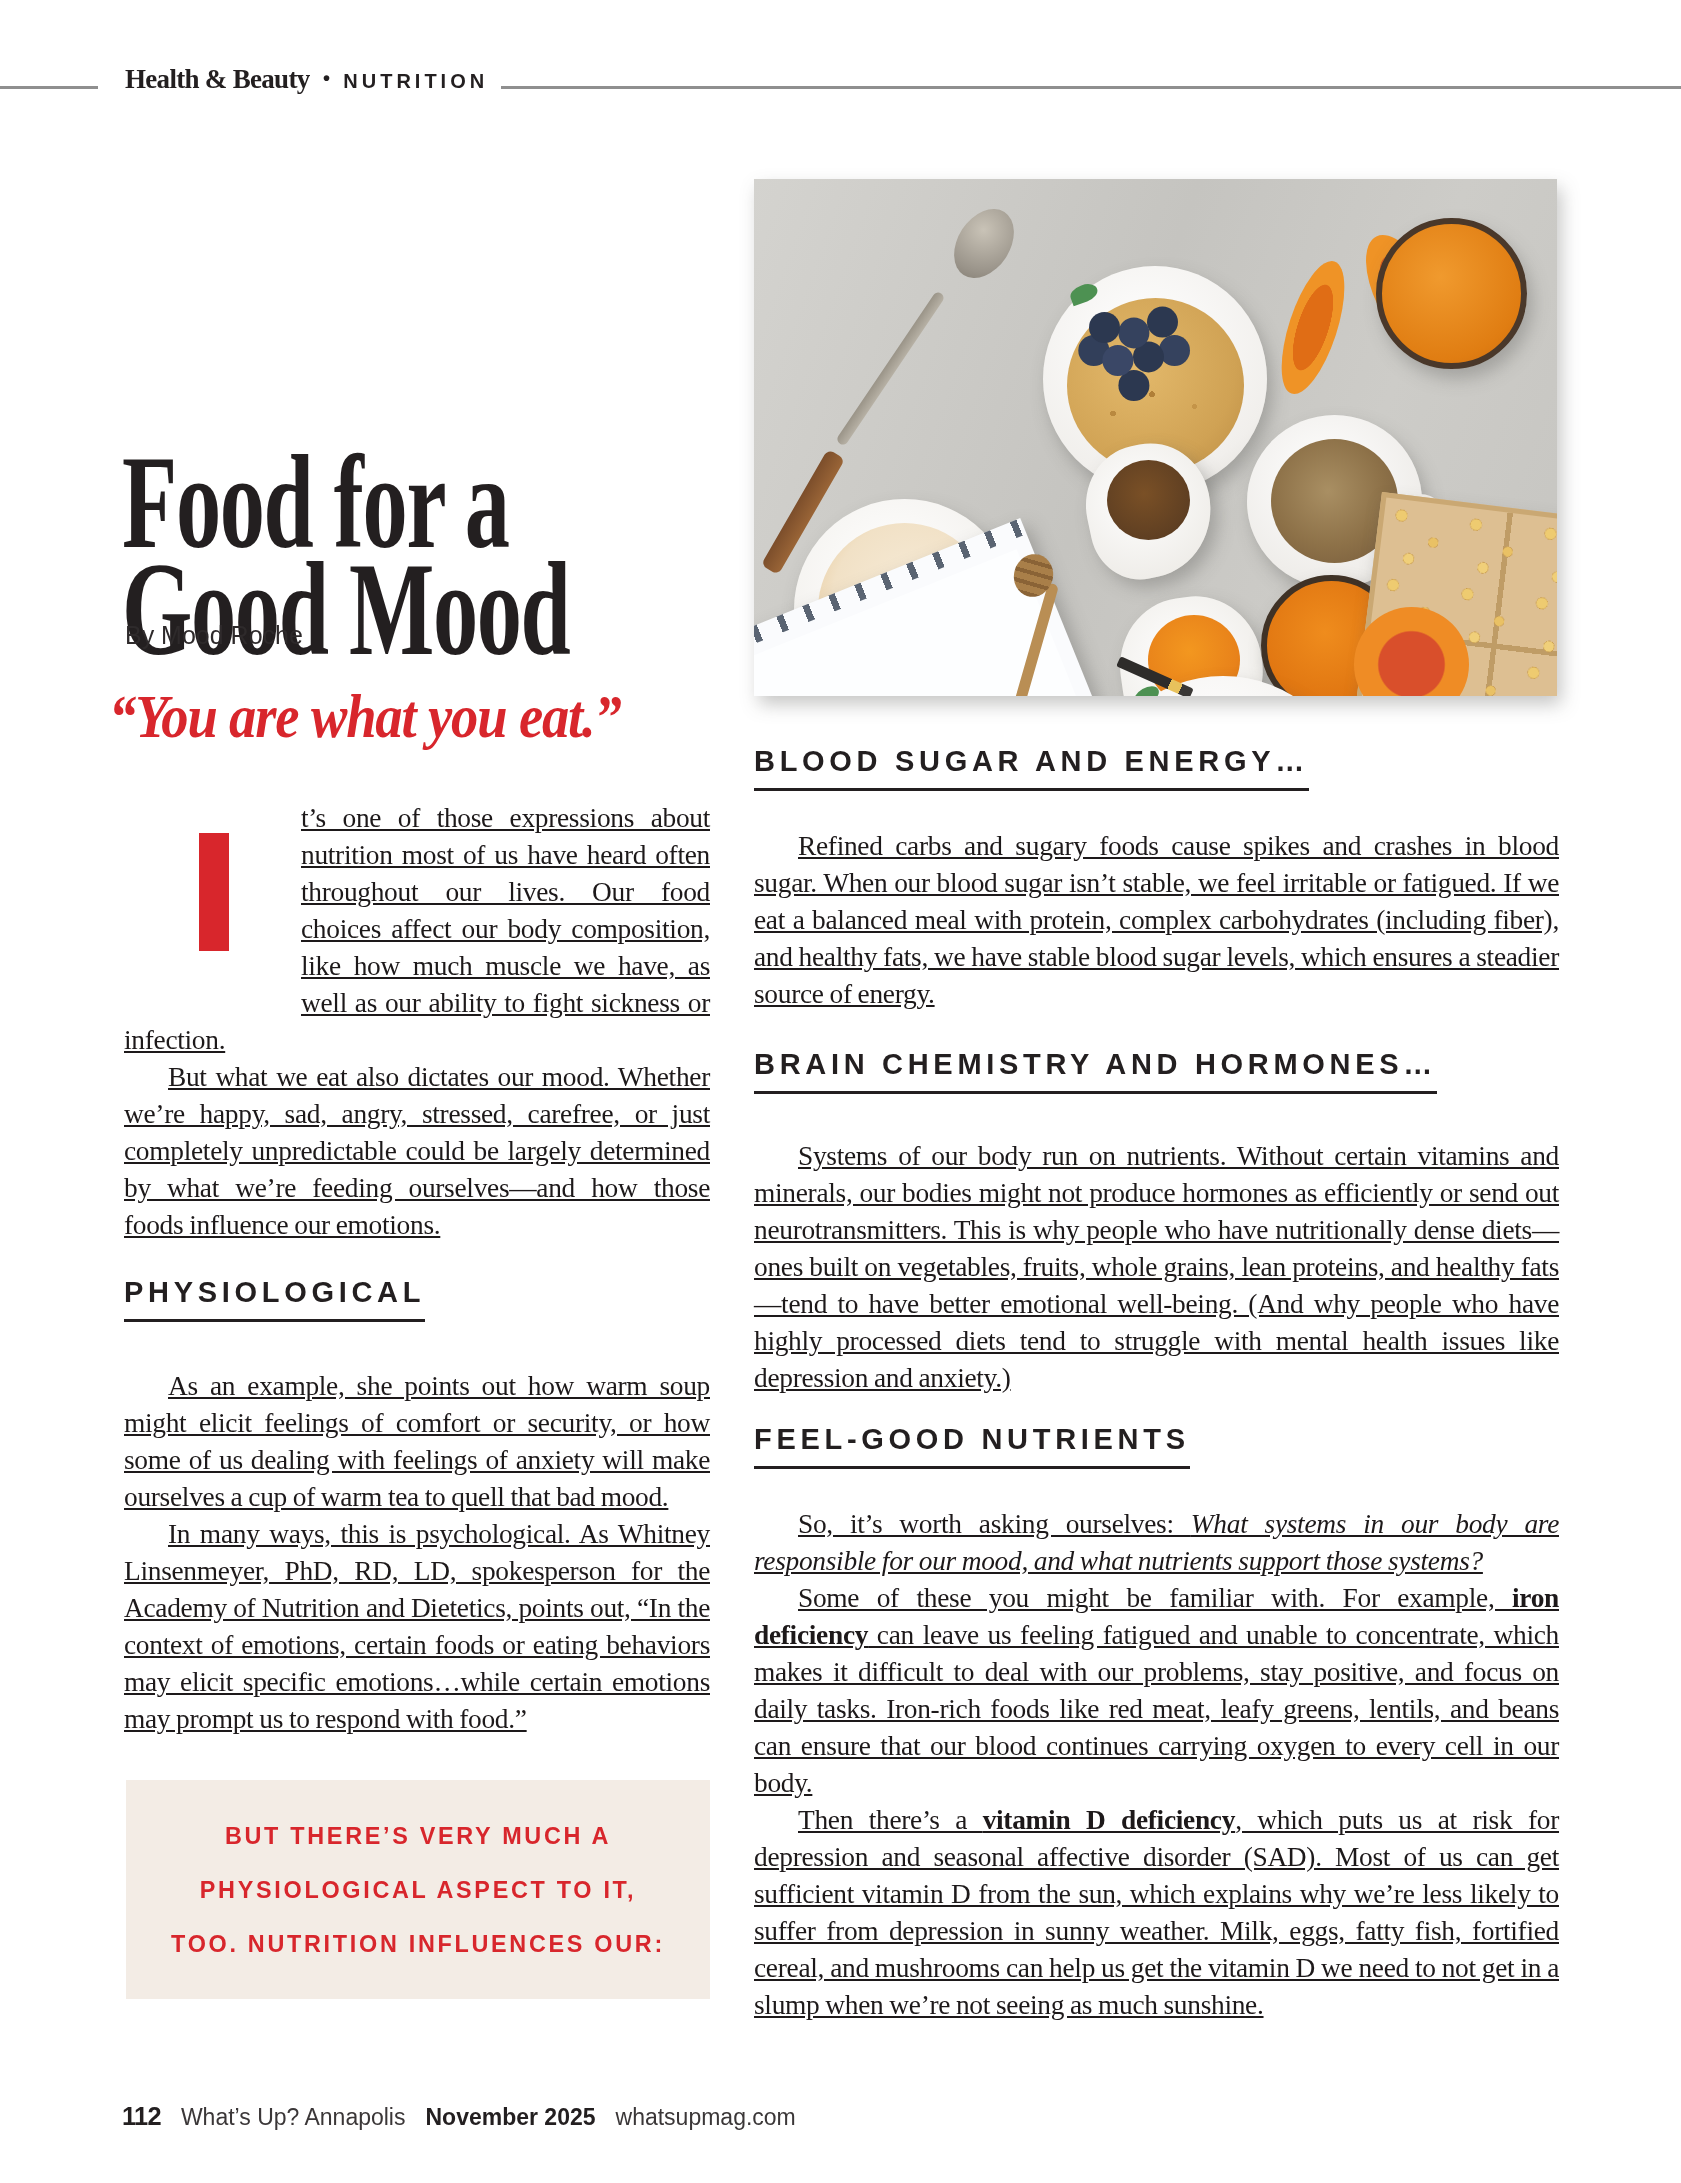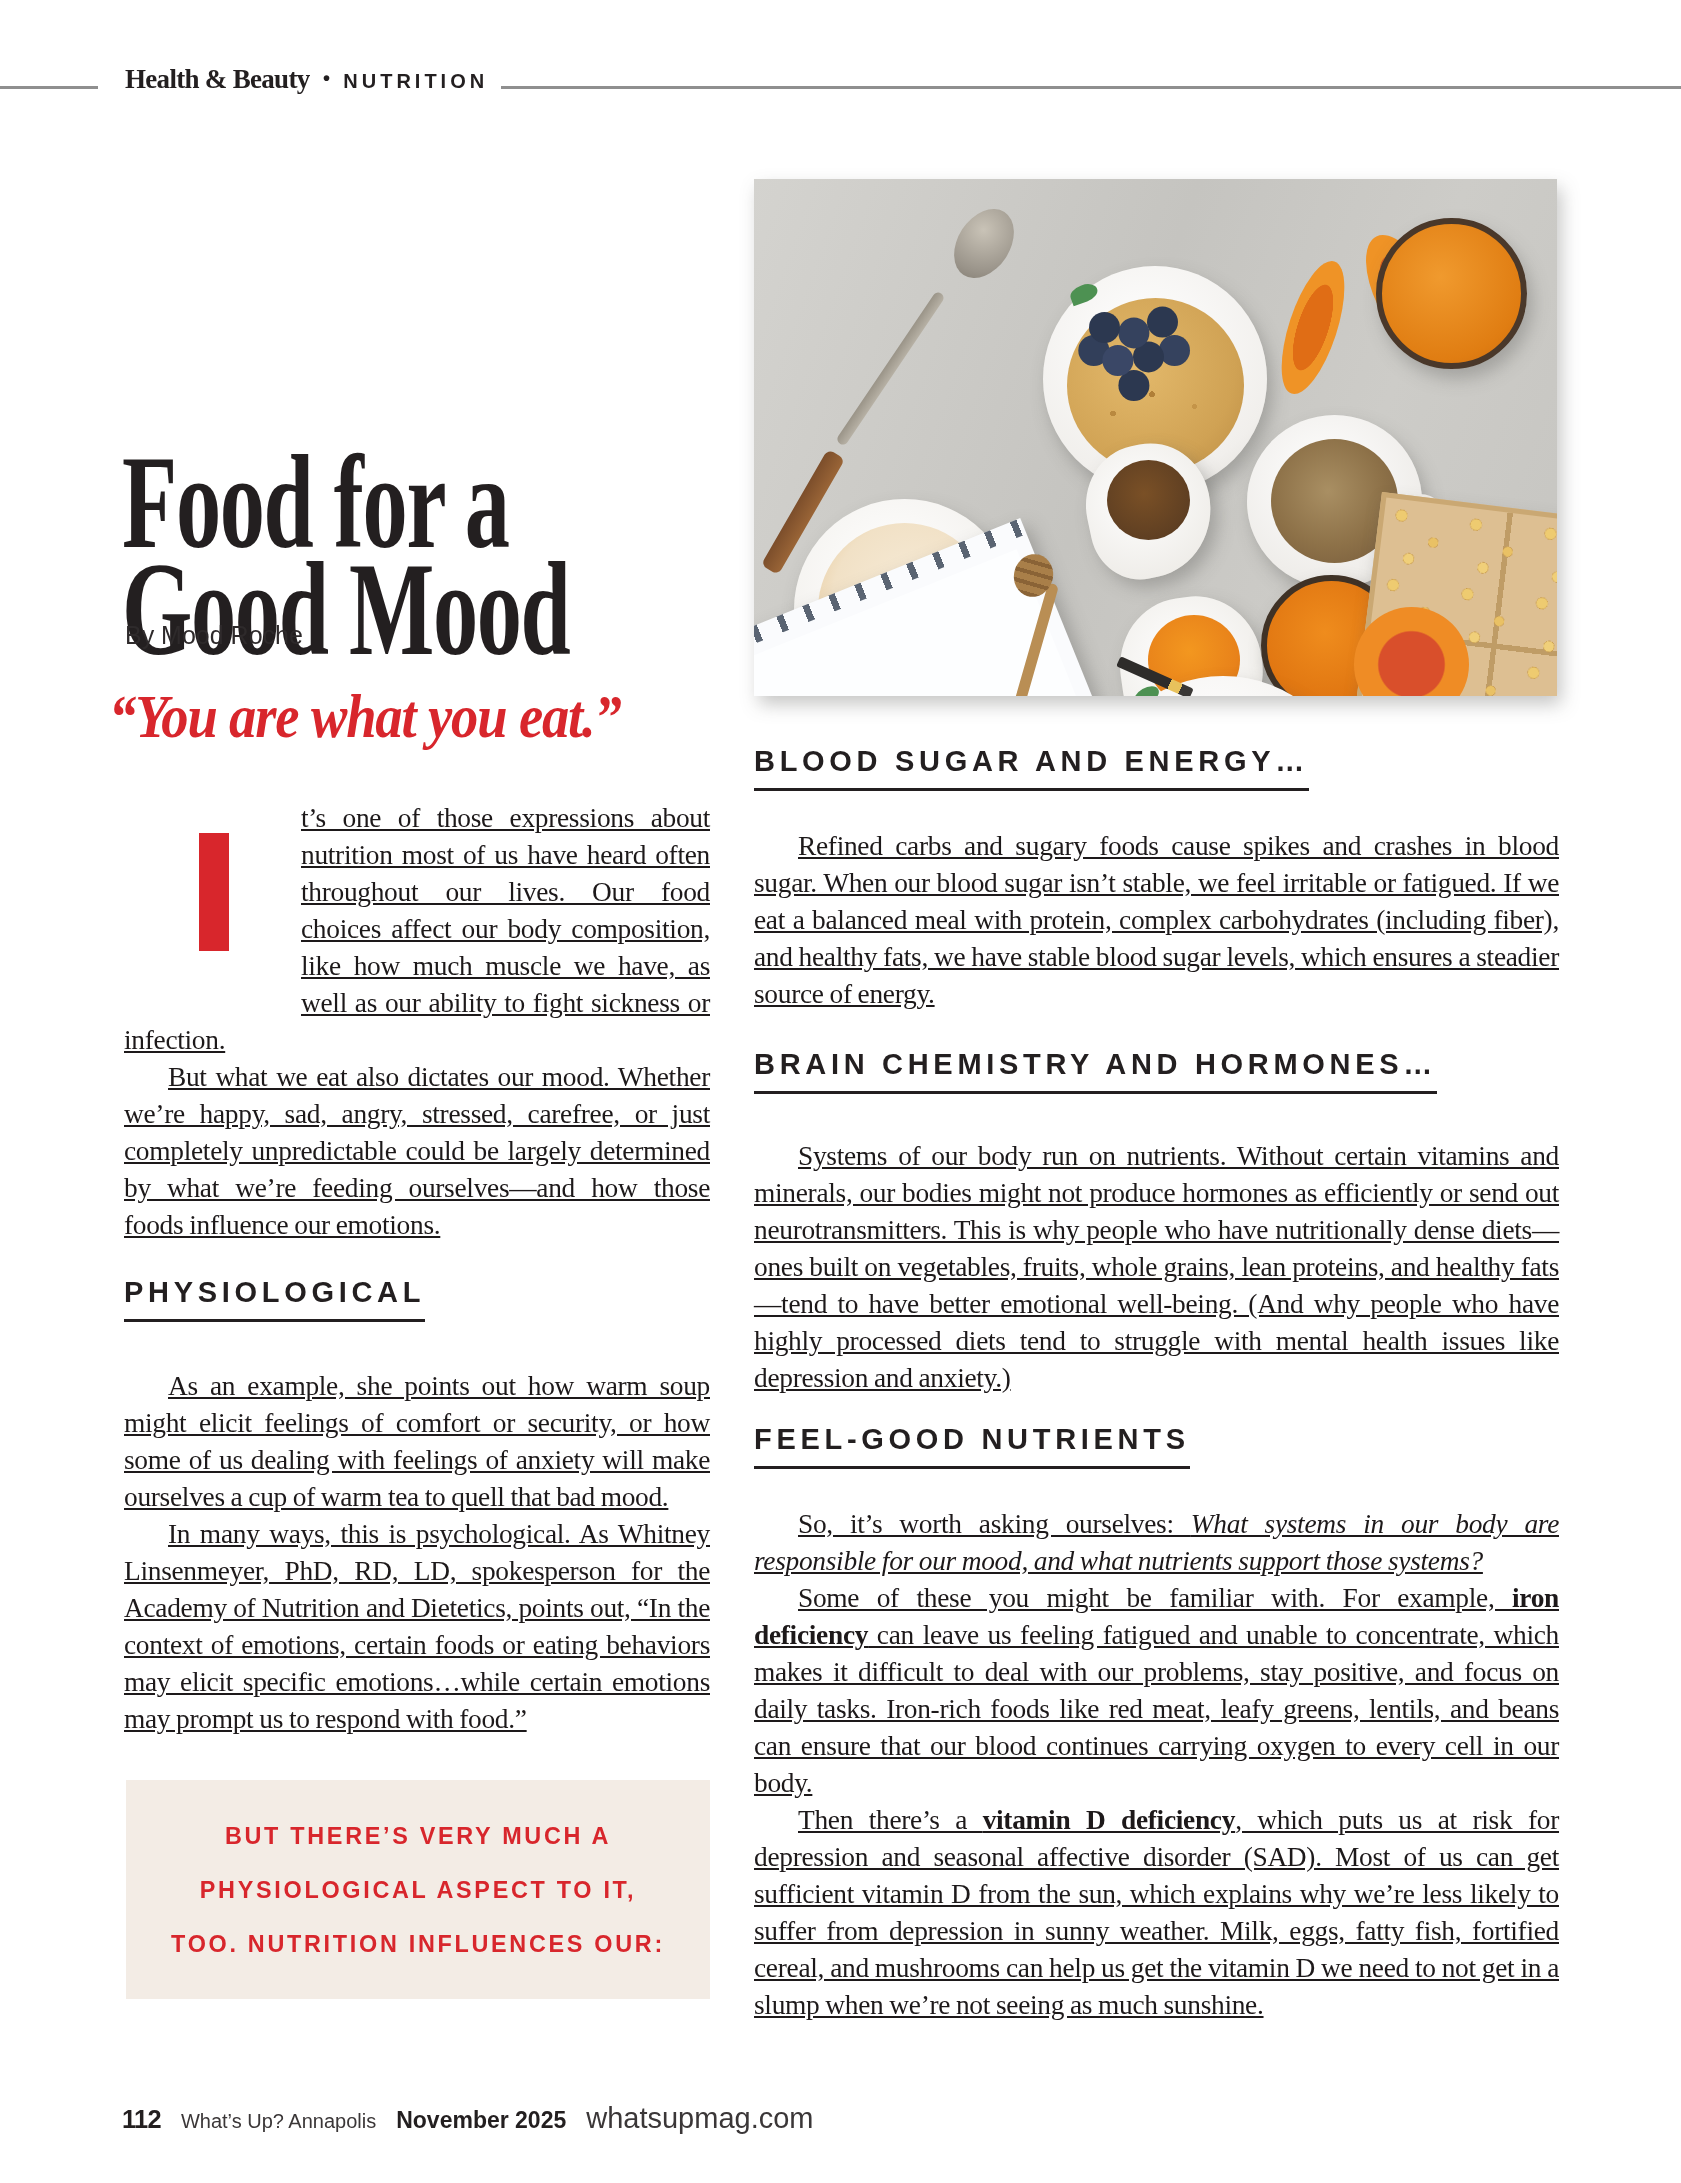--- a/index.html
+++ b/index.html
@@ -55,23 +55,23 @@
   #sec-blood{top:747px;}
   #sec-blood .rbody{margin-top:37px;}
   #sec-brain{top:1050px;}
   #sec-brain .rbody{margin-top:44px;}
   #sec-feel{top:1425px;}
   #sec-feel .rbody{margin-top:37px;}
 
   
   .footer{position:absolute;left:122px;top:2102px;display:flex;align-items:baseline;gap:20px;font-family:"Liberation Sans",sans-serif;}
   .footer .pageno{font-weight:700;font-size:25.4px;color:var(--head-ink);letter-spacing:-0.7px;}
-  .footer .mag{font-size:20px;color:#3b3738;}
+  .footer .mag{font-size:23px;color:#3b3738;}
   .footer .issue{font-weight:700;font-size:23px;color:var(--head-ink);}
-  .footer .site{font-size:29px;color:#3b3738;}
+  .footer .site{font-size:23px;color:#3b3738;}
 
   
   .photo{position:absolute;left:754px;top:179px;width:803px;height:517px;overflow:hidden;
     background:linear-gradient(110deg,#d4d3cf,#c5c4c0 45%,#cdccc8 72%,#c6c5c1);}
   .ph{position:absolute;}
   .shadow{box-shadow:5.4px 9.4px 17.4px rgba(90,90,85,.35);}
 
   .spoon-handle{left:131px;top:99px;width:10.7px;height:181px;background:linear-gradient(90deg,#9a9488,#b7b1a5);transform:rotate(34deg);border-radius:5.4px;}
   .spoon-bowl{left:204px;top:27px;width:52px;height:75px;border-radius:50%;background:radial-gradient(circle at 35% 35%,#c9c3b7,#9a948a 70%,#837d72);transform:rotate(33deg);}
 

